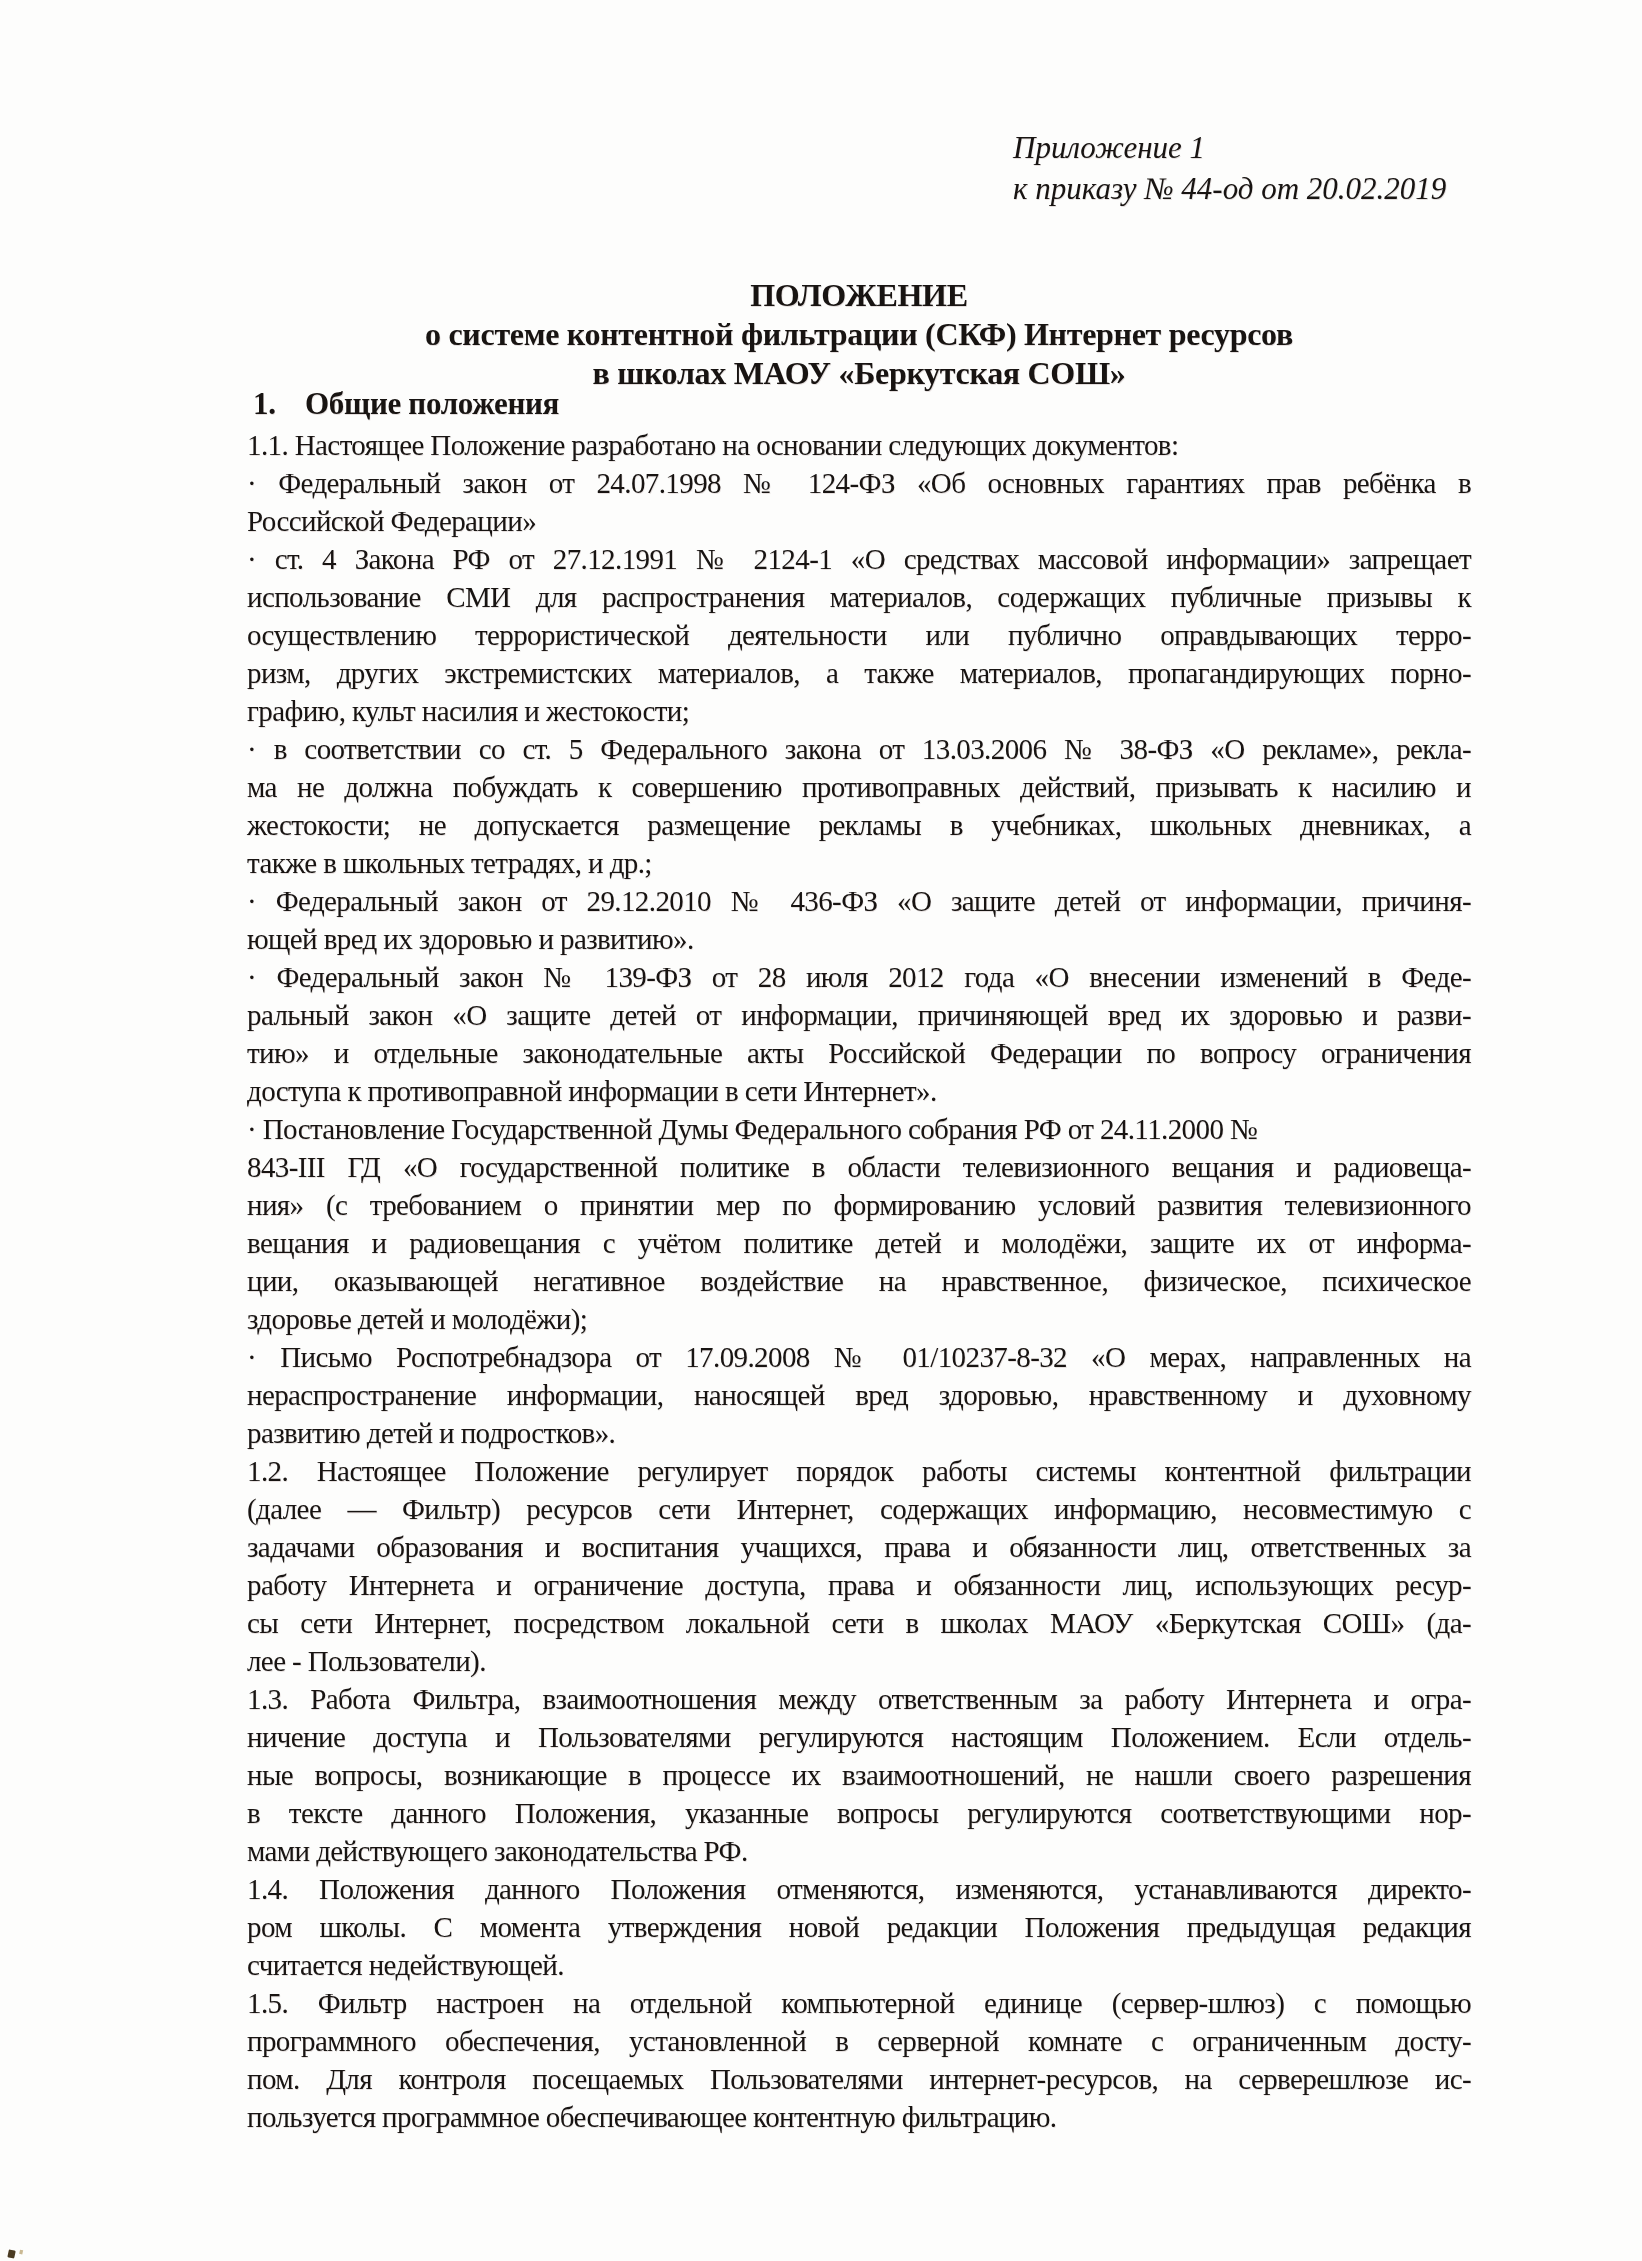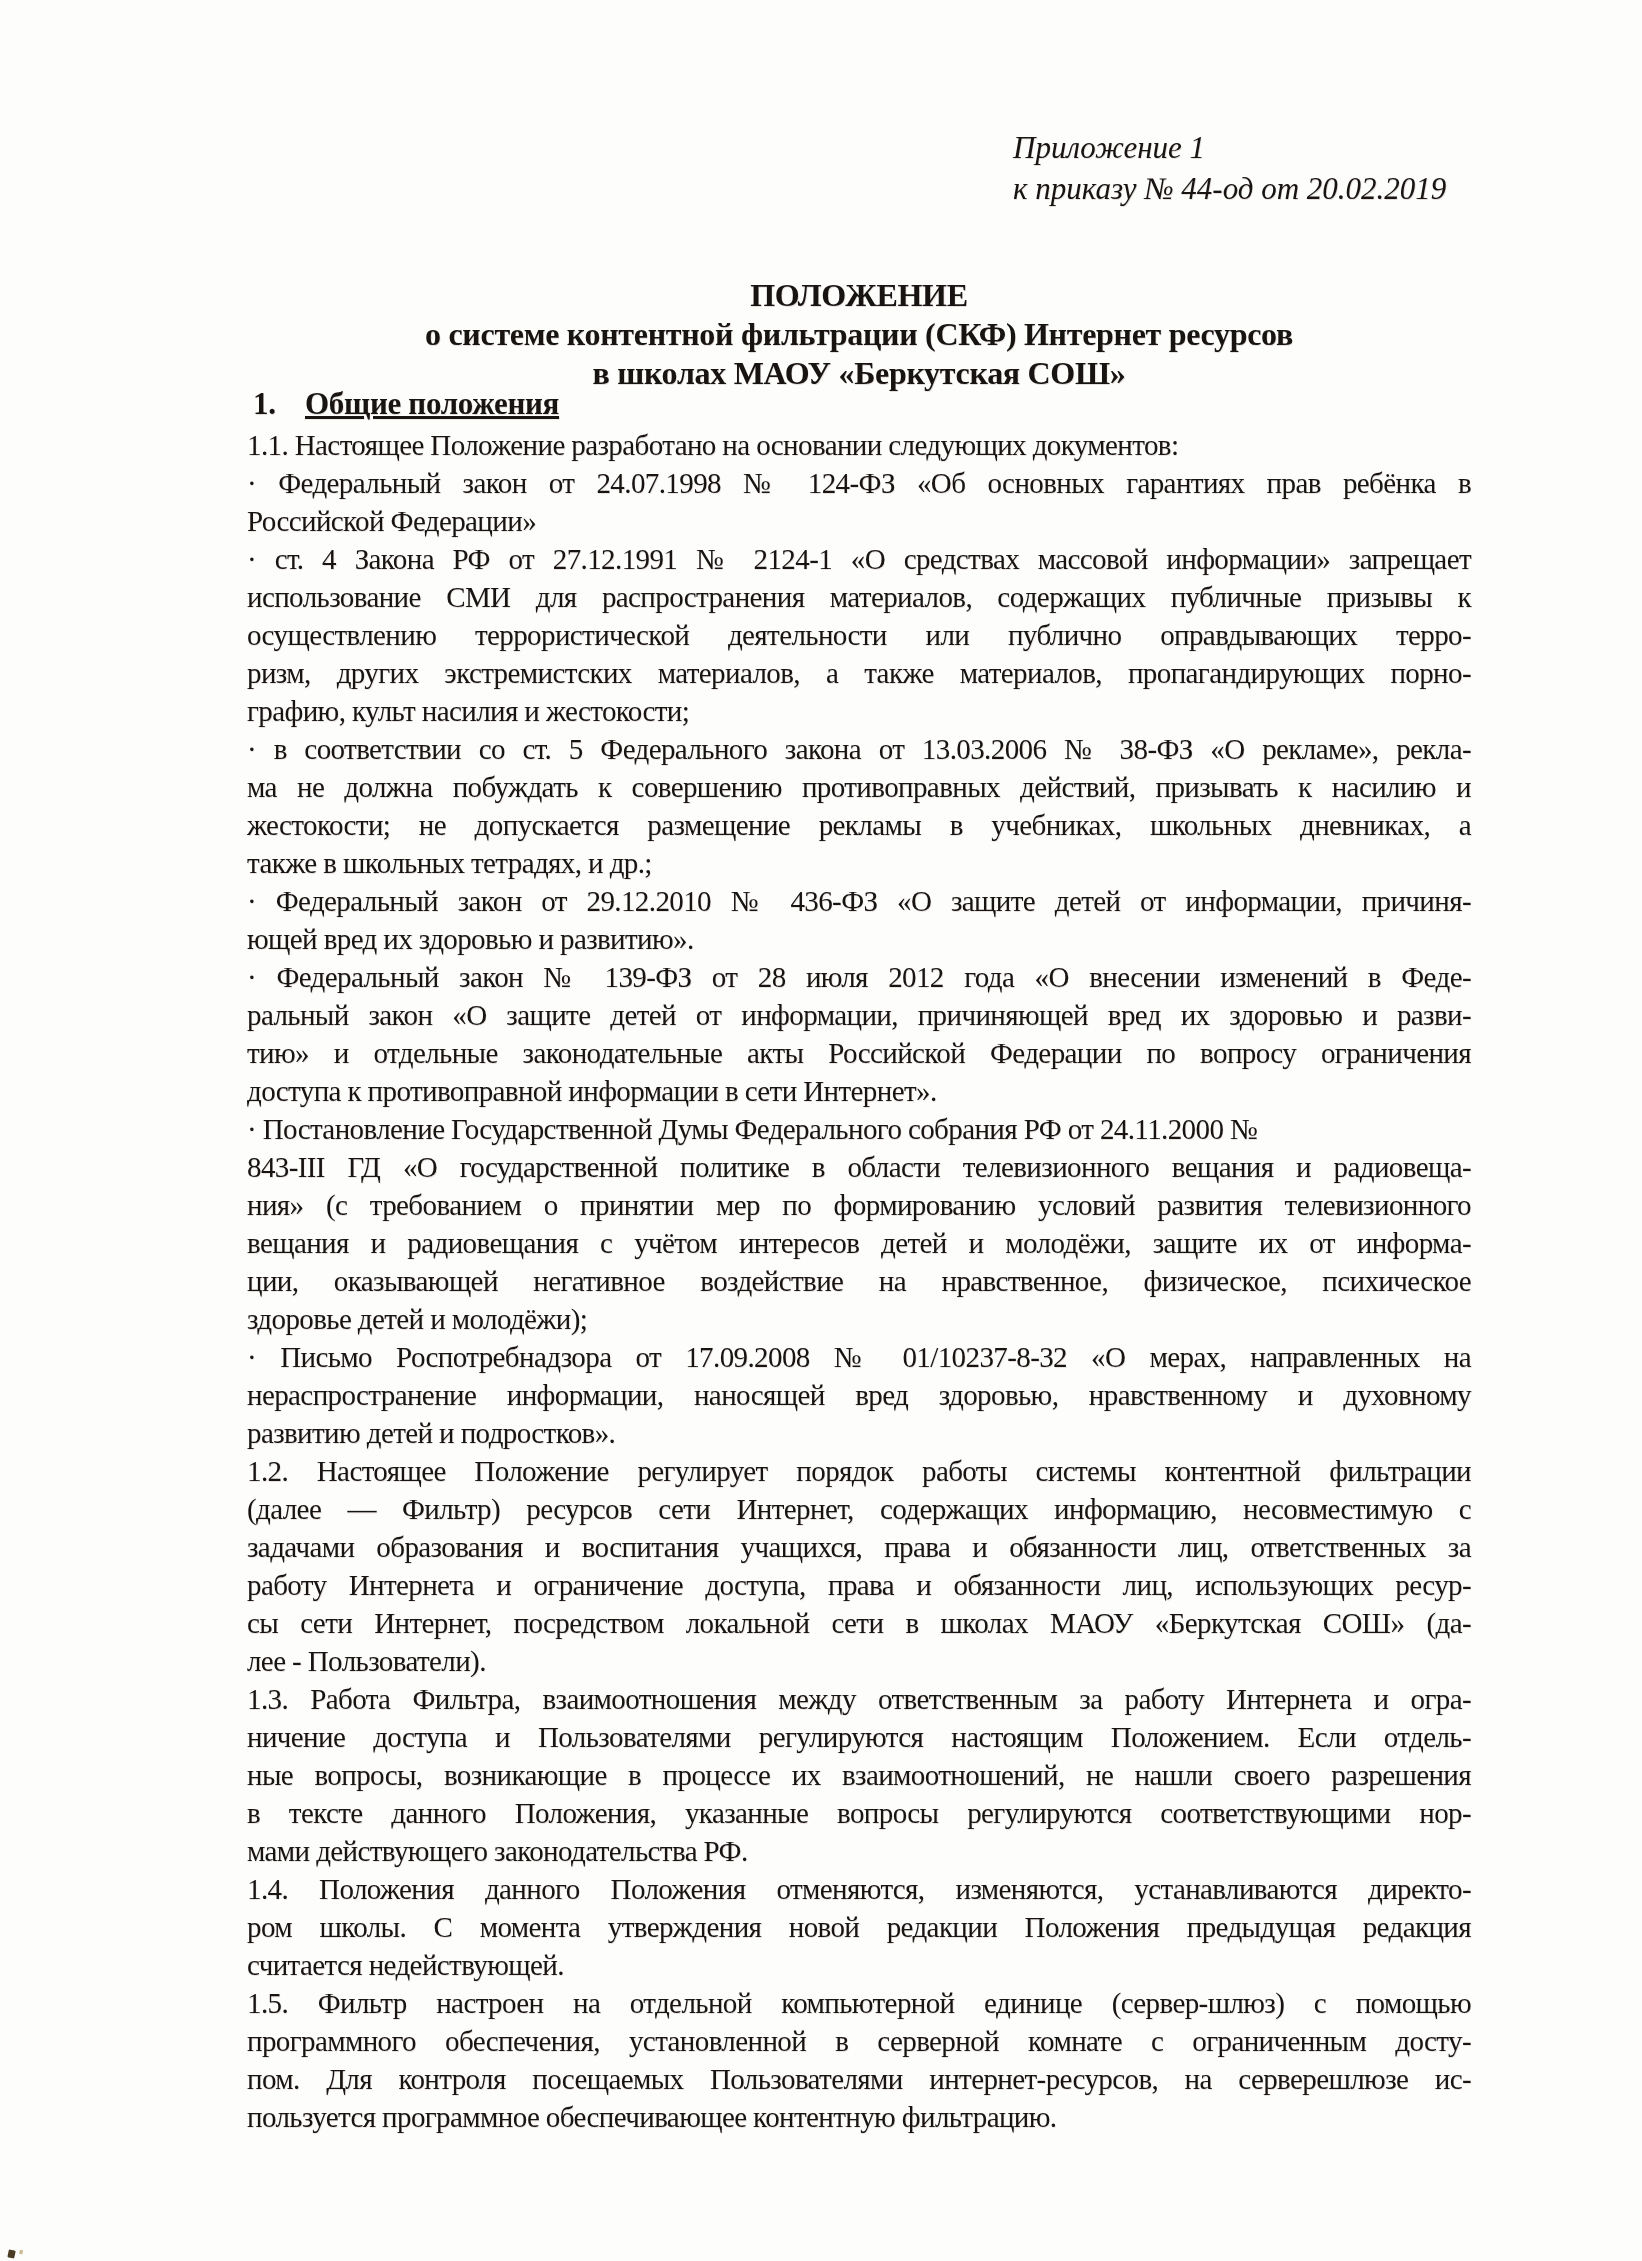--- a/index.html
+++ b/index.html
@@ -39,21 +39,20 @@
   }
   .section-heading {
     position: absolute;
     left: 253px;
     top: 385px;
     font-weight: bold;
     font-size: 31px;
     line-height: 38px;
     letter-spacing: -0.3px;
     text-shadow: 0.6px 0.6px 0 rgba(70, 25, 25, 0.14);
-    text-decoration: underline;
   }
   .sec-num {
     display: inline-block;
     width: 52px;
   }
   .body-lines {
     position: absolute;
     left: 247px;
     top: 426px;
     width: 1224px;
@@ -118,21 +117,21 @@
       <div class="line">также в школьных тетрадях, и др.;</div>
       <div class="line j">· Федеральный закон от 29.12.2010 № 436-ФЗ «О защите детей от информации, причиня-</div>
       <div class="line">ющей вред их здоровью и развитию».</div>
       <div class="line j">· Федеральный закон № 139-ФЗ от 28 июля 2012 года «О внесении изменений в Феде-</div>
       <div class="line j">ральный закон «О защите детей от информации, причиняющей вред их здоровью и разви-</div>
       <div class="line j">тию» и отдельные законодательные акты Российской Федерации по вопросу ограничения</div>
       <div class="line">доступа к противоправной информации в сети Интернет».</div>
       <div class="line">· Постановление Государственной Думы Федерального собрания РФ от 24.11.2000 №</div>
       <div class="line j">843-III ГД «О государственной политике в области телевизионного вещания и радиовеща-</div>
       <div class="line j">ния» (с требованием о принятии мер по формированию условий развития телевизионного</div>
-      <div class="line j">вещания и радиовещания с учётом интересов детей и молодёжи, защите их от информа-</div>
+      <div class="line j">вещания и радиовещания с учётом политике детей и молодёжи, защите их от информа-</div>
       <div class="line j">ции, оказывающей негативное воздействие на нравственное, физическое, психическое</div>
       <div class="line">здоровье детей и молодёжи);</div>
       <div class="line j">· Письмо Роспотребнадзора от 17.09.2008 № 01/10237-8-32 «О мерах, направленных на</div>
       <div class="line j">нераспространение информации, наносящей вред здоровью, нравственному и духовному</div>
       <div class="line">развитию детей и подростков».</div>
       <div class="line j">1.2. Настоящее Положение регулирует порядок работы системы контентной фильтрации</div>
       <div class="line j">(далее — Фильтр) ресурсов сети Интернет, содержащих информацию, несовместимую с</div>
       <div class="line j">задачами образования и воспитания учащихся, права и обязанности лиц, ответственных за</div>
       <div class="line j">работу Интернета и ограничение доступа, права и обязанности лиц, использующих ресур-</div>
       <div class="line j">сы сети Интернет, посредством локальной сети в школах МАОУ «Беркутская СОШ» (да-</div>

